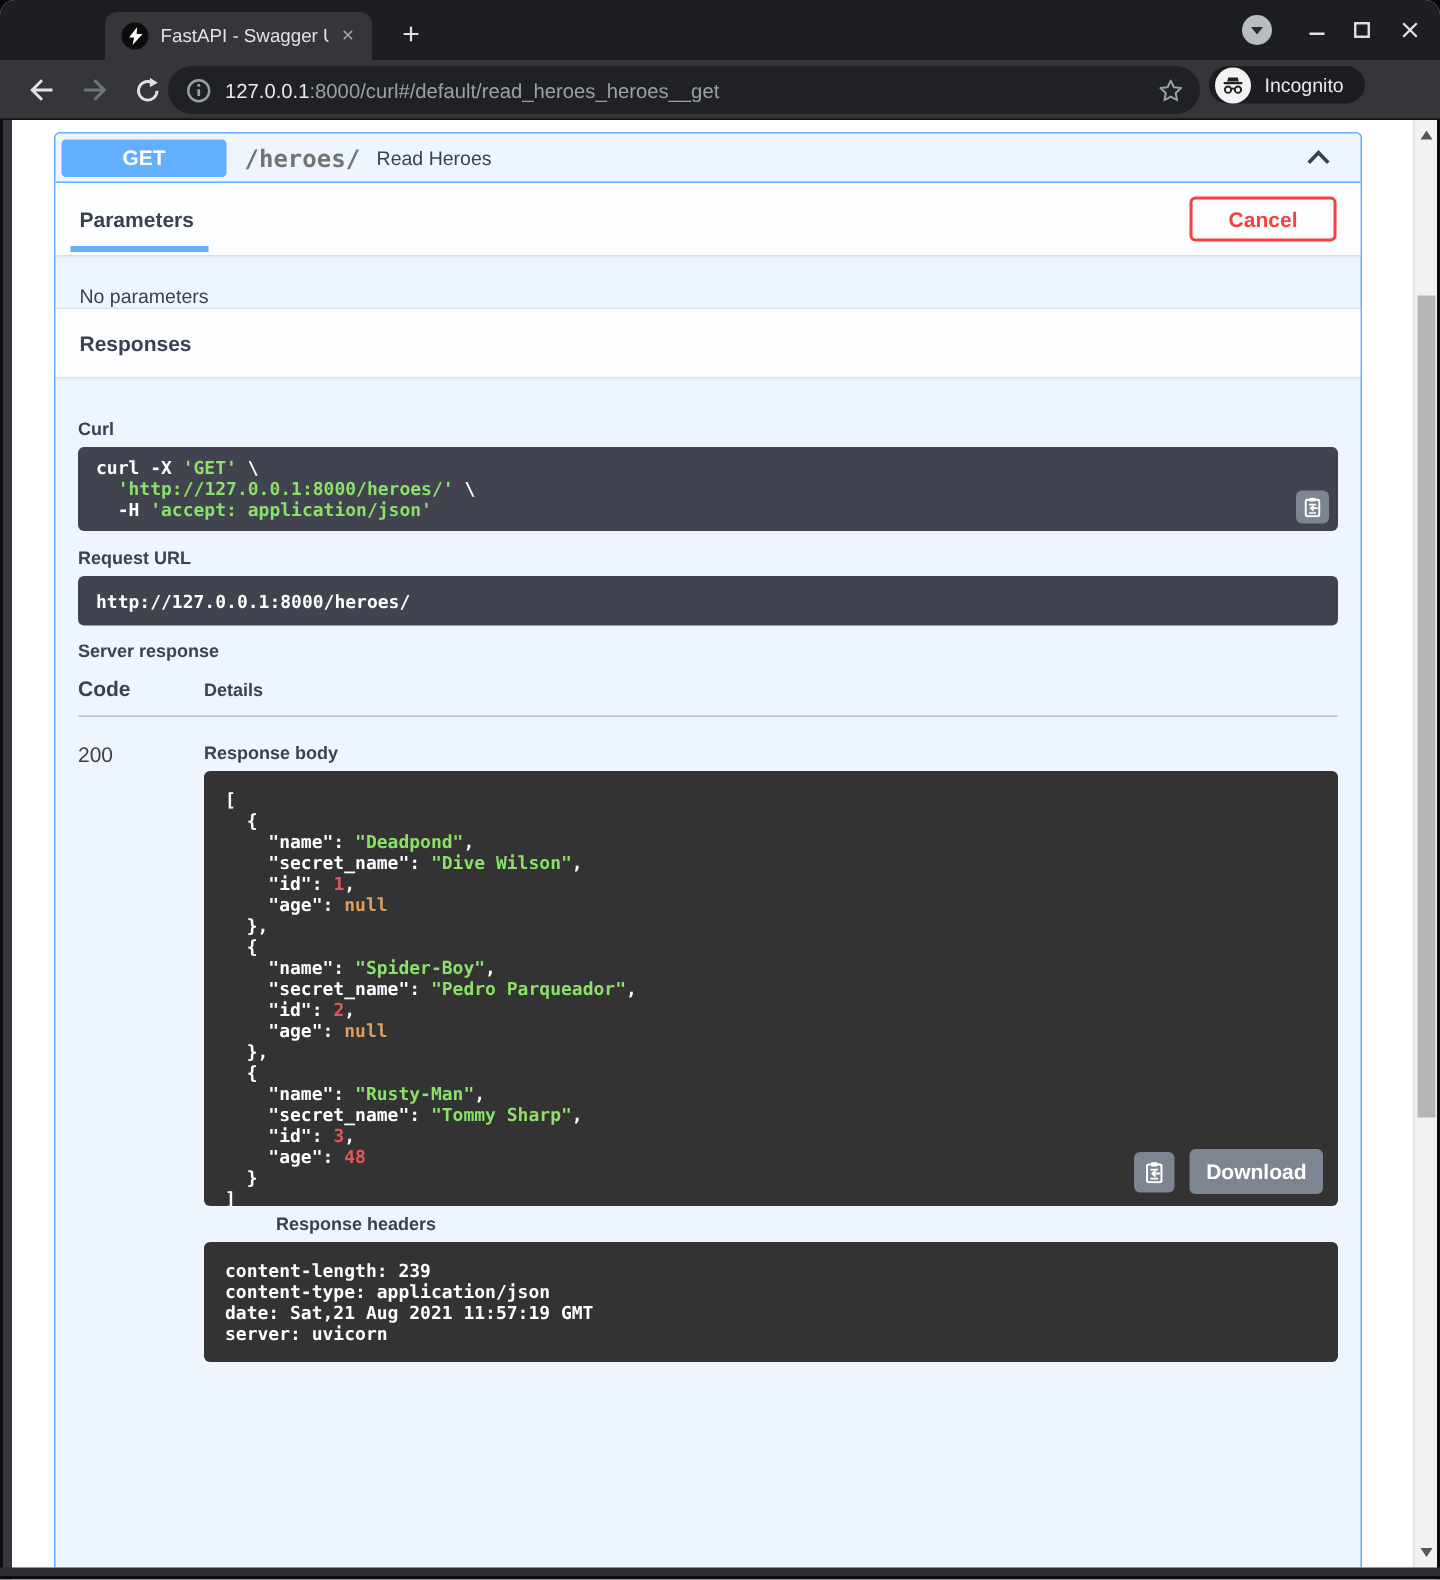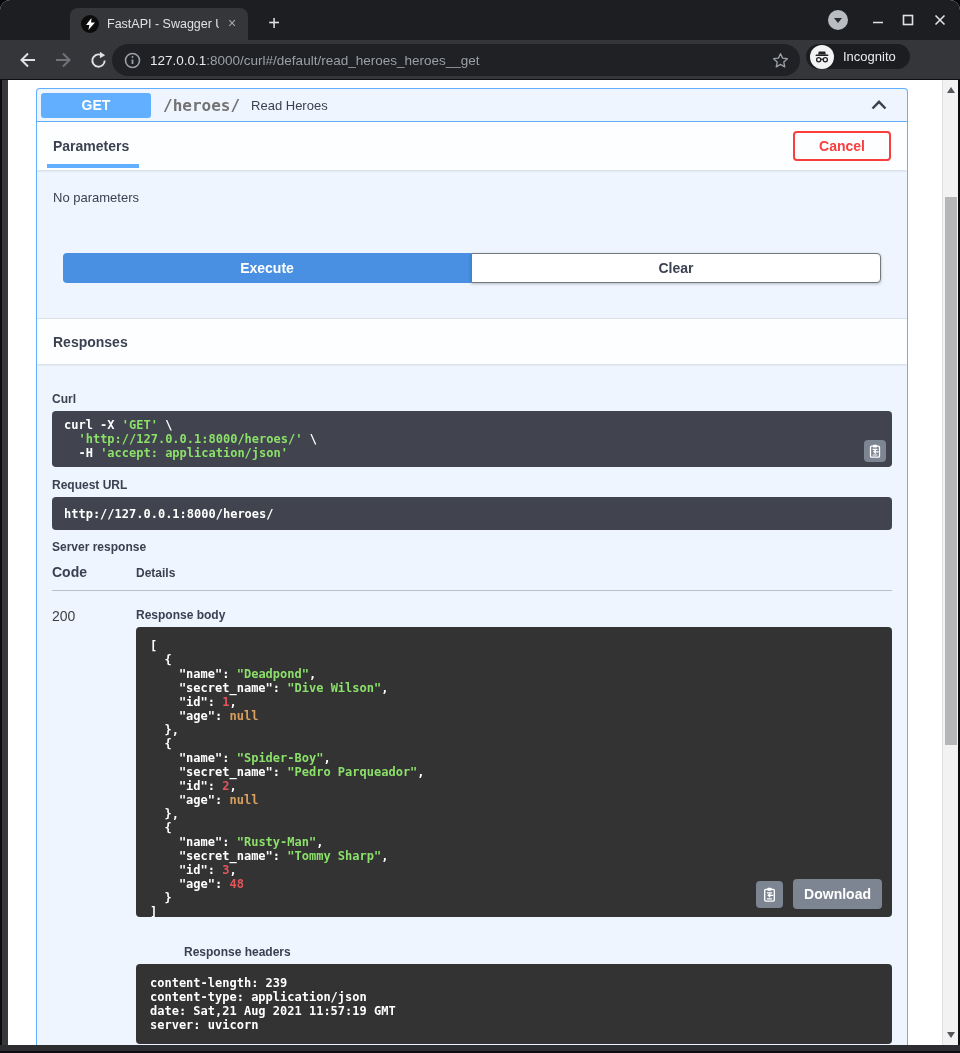--- a/index.html
+++ b/index.html
@@ -86,21 +86,21 @@
   .body-actions { position:absolute; right:10px; bottom:8px; display:flex; align-items:center; gap:10px; }
   .body-copy { width:27px; height:27px; }
   .download-btn { background:#7d8492; border:none; border-radius:4px; color:#fff; font-weight:700; font-size:14px; font-family:"Liberation Sans",sans-serif; height:30px; padding:0 11px; cursor:pointer; }
 
   .resp-thead { display:flex; margin-top:10px; padding-bottom:10px; border-bottom:1px solid rgba(59,65,81,.3); }
   .th-code { width:84px; font-weight:700; font-size:14px; color:#3b4151; }
   .th-details { font-weight:700; font-size:12px; color:#3b4151; padding-top:2px; }
   .resp-trow { display:flex; padding-top:17px; }
   .td-code { width:84px; font-size:14px; color:#404040; }
   .td-details { flex:1; }
-  .rh-label { margin-top:28px;padding-left:48px; }
+  .rh-label { margin-top:5px;padding-left:48px; }
 </style>
 </head>
 <body>
 
 <div class="window">
 
   <div class="tabstrip">
     <div class="tab">
       <span class="tab-favicon">
         <svg width="11" height="12" viewBox="0 0 11 12">
@@ -200,24 +200,20 @@
         </div>
 
         <div class="section-header params-header">
           <span class="tab-item">Parameters</span>
           <span class="tab-underline"></span>
           <button class="cancel-btn">Cancel</button>
         </div>
 
         <div class="no-params">No parameters</div>
 
-        <div class="execute-wrapper">
-          <button class="btn-execute">Execute</button>
-          <button class="btn-clear">Clear</button>
-        </div>
 
         <div class="section-header responses-header">
           <span class="responses-title">Responses</span>
         </div>
 
         <div class="responses-content">
           <div class="block-label mt-curl">Curl</div>
           <pre class="codeblock curl-block"><div><span>curl -X </span><span class="tok-s">'GET'</span><span> \</span></div><div><span>  </span><span class="tok-s">'http://127.0.0.1:8000/heroes/'</span><span> \</span></div><div><span>  -H </span><span class="tok-s">'accept: application/json'</span></div><button class="copy-btn curl-copy"><svg width="14" height="14" viewBox="0 0 14 14">
                   <rect x="2.5" y="2.2" width="9" height="11" rx="1" fill="none" stroke="#ffffff" stroke-width="1.3"></rect>
                   <rect x="5" y="0.8" width="4" height="2.6" rx="0.6" fill="#ffffff"></rect>

